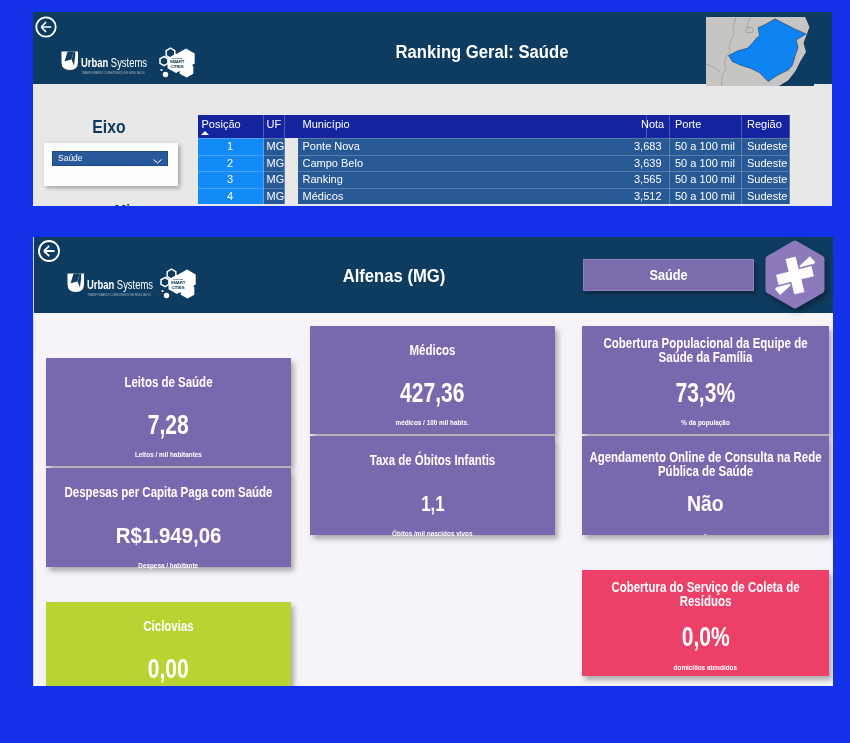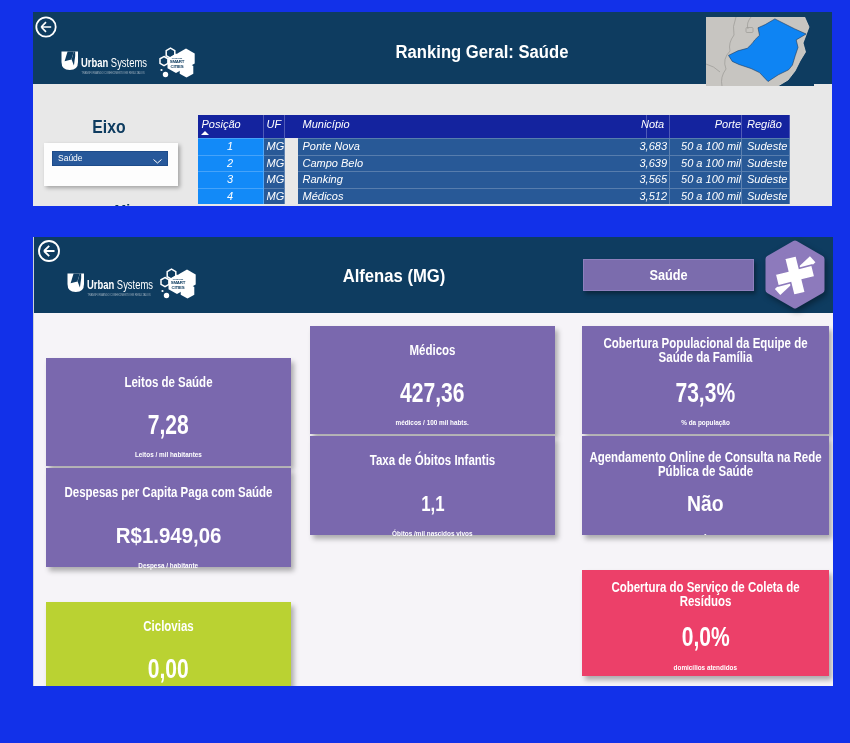--- a/index.html
+++ b/index.html
@@ -23,31 +23,31 @@
 
 #eixo { position:absolute; left:75.5px; top:104.5px; transform:translateX(-50%) scaleX(0.9); font-size:17.5px; font-weight:bold; color:#0e3c60; white-space:nowrap; }
 #slicerCard { position:absolute; left:10.5px; top:130.5px; width:134.5px; height:43.5px; background:#fdfdfd; box-shadow:2px 2px 4px rgba(0,0,0,0.3); }
 #slicer { position:absolute; left:19px; top:138.5px; width:115.5px; height:15.5px; background:#27589a; border:1px solid #1d4b8a; color:#fff; font-size:8.5px; line-height:13.5px; padding-left:5px; }
 #slicer .chev { position:absolute; right:5px; top:3.5px; }
 #muni { position:absolute; left:81.5px; top:190.2px; font-size:14px; font-weight:bold; color:#0e3c60; white-space:nowrap; }
 
 #tbl { position:absolute; left:164.5px; top:103px; width:592px; color:#fff; font-size:11px; }
 #tbl .hrow { background:#14239e; height:23px; position:relative; }
 #tbl .row { height:16.6px; position:relative; }
-#tbl .cell { position:absolute; top:0; height:100%; overflow:hidden; white-space:nowrap;font-style:italic; }
+#tbl .cell { position:absolute; top:0; height:100%; overflow:hidden; white-space:nowrap; }
 #tbl .hrow .cell { padding-top:3px; border-right:1px solid rgba(255,255,255,0.25); }
 #tbl .row .cell { background:#285997; box-shadow:inset 0 1px 0 rgba(255,255,255,0.22); padding-top:2px; border-right:1px solid rgba(255,255,255,0.25); }
 #tbl .row .pos { background:#128af8; text-align:center; }
 .c1 { left:0; width:66px; padding-left:4px; }
 .row .c1 { padding-left:0; }
 .c2 { left:66px; width:21px; padding-left:3px; }
 .c3 { left:87px; width:349.5px; padding-left:5px;margin-left:13px; }
 .c4 { left:436.5px; width:36px; padding-left:7px; }
-.row .c4 { text-align:right; padding-right:2px; padding-left:0; }
-.c5 { left:472.5px; width:72px; padding-left:5px;text-align:right; }
+.row .c4 { text-align:left; padding-right:2px; padding-left:0; }
+.c5 { left:472.5px; width:72px; padding-left:5px; }
 .c6 { left:544.5px; width:47.5px; padding-left:5px; }
 .sortarr { position:absolute; left:3px; top:15.5px; width:0; height:0; border-left:4px solid transparent; border-right:4px solid transparent; border-bottom:4.5px solid #fff; }
 
 #panelB { left:33px; top:237px; width:800px; height:449px; background:#f6f4f8; border-left:1px solid #cdd2d8; }
 #hdrB { position:absolute; left:0; top:0; width:800px; height:76px; background:#0e3c60; }
 #sbtn { position:absolute; left:549px; top:22px; width:171px; height:32px; background:#7b6cad; border:1px solid #8e80bd; box-shadow:2px 3px 4px rgba(0,0,0,0.35); color:#fff; font-weight:bold; font-size:15px; text-align:center; line-height:30px; }
 #hexwrap { position:absolute; left:729px; top:3px; filter:drop-shadow(2px 3px 3px rgba(0,0,0,0.4)); }
 
 .card { position:absolute; width:245px; height:105px; color:#fff; box-shadow:3px 4px 5px rgba(0,0,0,0.3); }
 .purple { background:#7a68ae; }

